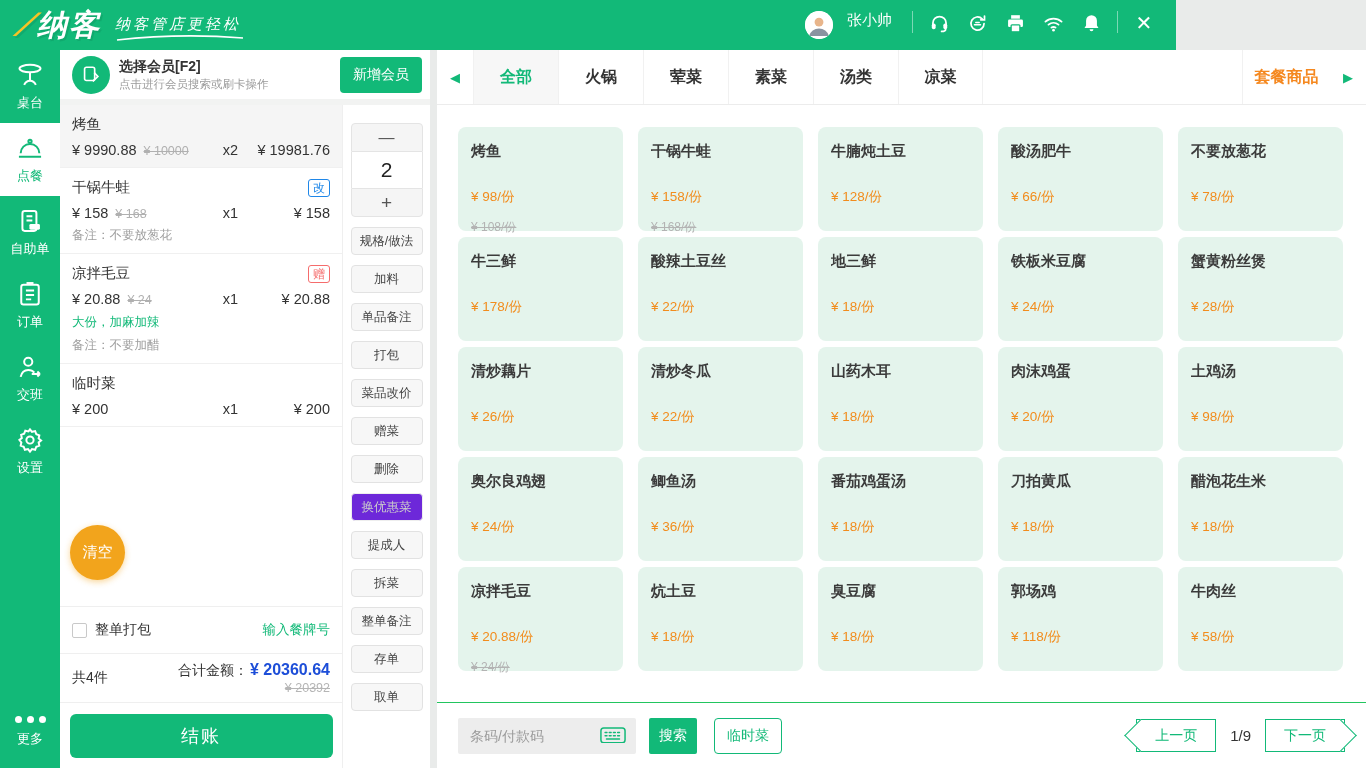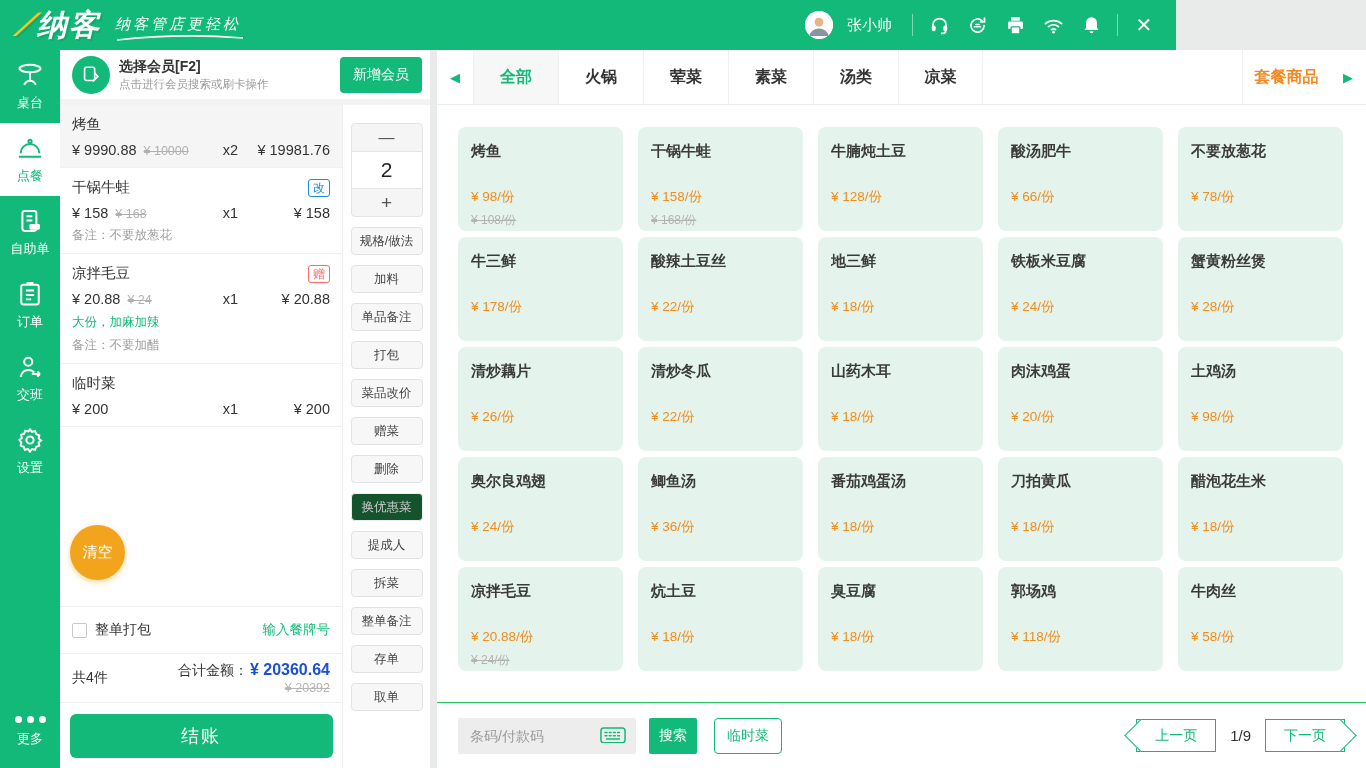--- a/index.html
+++ b/index.html
@@ -8,21 +8,21 @@
   .app { position:relative; width:1366px; height:768px; }
 
   
   .topbar { position:absolute; left:0; top:0; width:1176px; height:50px; background:#12b978; display:flex; align-items:center; color:#fff; }
   .brand { display:flex; align-items:flex-end; padding-left:14px; }
   .brand-logo { font-size:30px; font-weight:bold; font-style:italic; letter-spacing:2px; text-shadow:2px 2px 0 rgba(0,0,0,.08); }
   .brand-logo .accent { color:#f7c325; }
   .brand-tagline { margin-left:14px; padding-bottom:4px; }
   .brand-tagline .tg { font-size:15px; font-style:italic; letter-spacing:3px; }
   .brand-tagline svg { display:block; margin-top:1px; }
-  .topbar-right { margin-left:auto; display:flex; align-items:center; gap:14px; padding-right:20px; }
+  .topbar-right { margin-left:auto; display:flex; align-items:flex-start; gap:14px; padding-right:20px; }
   .avatar { width:28px; height:28px; border-radius:50%; overflow:hidden; background:#fff; }
   .username { font-size:15px; margin-right:6px; }
   .tdiv { width:1px; height:22px; background:rgba(255,255,255,.45); }
   .tb-icon { width:24px; height:24px; display:flex; align-items:center; justify-content:center; color:#fff; cursor:pointer; }
   .tb-icon svg { width:21px; height:21px; }
   .close-x { font-size:20px; font-weight:bold; line-height:1; }
 
   
   .sidebar { position:absolute; left:0; top:50px; width:60px; height:718px; background:#12b978; display:flex; flex-direction:column; }
   .side-item { height:73px; display:flex; flex-direction:column; align-items:center; justify-content:center; gap:5px; color:#fff; cursor:pointer; }
@@ -81,39 +81,39 @@
   .btn-checkout { width:263px; height:44px; background:#12b978; color:#fff; border:none; border-radius:6px; font-size:18px; letter-spacing:2px; cursor:pointer; font-family:inherit; }
 
   
   .action-col { flex:1; padding-top:18px; display:flex; flex-direction:column; align-items:center; overflow:hidden; }
   .stepper { width:72px; margin-bottom:10px; }
   .step-minus,.step-plus { height:29px; background:#f5f5f5; border:1px solid #e4e4e4; color:#555; font-size:16px; display:flex; align-items:center; justify-content:center; cursor:pointer; }
   .step-minus { border-radius:4px 4px 0 0; }
   .step-plus { border-radius:0 0 4px 4px; font-size:19px; }
   .step-val { height:36px; background:#fff; border-left:1px solid #e4e4e4; border-right:1px solid #e4e4e4; color:#222; font-size:21px; display:flex; align-items:center; justify-content:center; }
   .action-btn { width:72px; height:28px; margin-bottom:10px; background:#f7f7f7; border:1px solid #e2e2e2; border-radius:4px; color:#444; font-size:12.5px; cursor:pointer; font-family:inherit; display:flex; align-items:center; justify-content:center; white-space:nowrap; }
-  .action-btn.disabled { color:#ccc; border-color:#eee; background:#14532d; cursor:default; }
+  .action-btn.disabled { color:#ccc; border-color:#eee; background:#6d28d9; cursor:default; }
 
   
   .main { position:absolute; left:437px; top:50px; width:929px; height:718px; background:#fff; display:flex; flex-direction:column; }
   .tabs-bar { flex:0 0 55px; display:flex; align-items:stretch; border-bottom:1px solid #ececec; }
   .tab-arrow { width:36px; display:flex; align-items:center; justify-content:center; color:#12b978; font-size:13px; cursor:pointer; }
   .cat-tab { width:85px; display:flex; align-items:center; justify-content:center; font-size:16px; font-weight:bold; color:#333; border-left:1px solid #f1f1f1; cursor:pointer; }
   .cat-tab:last-of-type { border-right:1px solid #f1f1f1; }
   .cat-tab.active { background:#f7f7f7; color:#12b978; }
   .tabs-spacer { flex:1; }
   .special-tab { width:88px; display:flex; align-items:center; justify-content:center; font-size:16px; font-weight:bold; color:#f5881f; border-left:1px solid #f1f1f1; cursor:pointer; }
 
   .menu-grid { flex:1; padding:22px 0 0 21px; display:flex; flex-wrap:wrap; align-content:flex-start; overflow:hidden; }
   .menu-card { width:165px; height:104px; margin:0 15px 6px 0; background:#e4f4ec; border-radius:8px; padding:15px 13px 9px; display:flex; flex-direction:column; cursor:pointer; }
   .menu-card:nth-child(5n) { margin-right:0; }
   .m-name { font-size:15px; font-weight:bold; color:#3b3b3b; white-space:nowrap; overflow:hidden; }
   .m-prices { margin-top:auto; height:34px; }
   .m-price { font-size:13.5px; color:#f28c1d; }
-  .m-old { font-size:12px; color:#b3b3b3; text-decoration:line-through; margin-top:6px; }
+  .m-old { font-size:12px; color:#b3b3b3; text-decoration:line-through; margin-top:13px; }
   .m-old:empty { display:none; }
 
   .bottom-bar { flex:0 0 66px; border-top:1px solid #22c55e; display:flex; align-items:center; padding:5px 21px; }
   .code-wrap { position:relative; width:178px; height:36px; }
   .code-input { width:100%; height:100%; background:#ededed; border:none; outline:none; font-size:14px; color:#333; padding:0 42px 0 12px; font-family:inherit; border-radius:2px; }
   .code-input::placeholder { color:#9a9a9a; }
   .kb-icon { position:absolute; right:10px; top:9px; width:26px; height:18px; color:#12b978; cursor:pointer; }
   .btn-search { margin-left:13px; width:48px; height:36px; background:#12b978; color:#fff; border:none; border-radius:2px; font-size:14px; cursor:pointer; font-family:inherit; }
   .btn-temp { margin-left:17px; height:36px; padding:0 12px; background:#fff; color:#12b978; border:1px solid #12b978; border-radius:4px; font-size:14px; cursor:pointer; font-family:inherit; }
 

